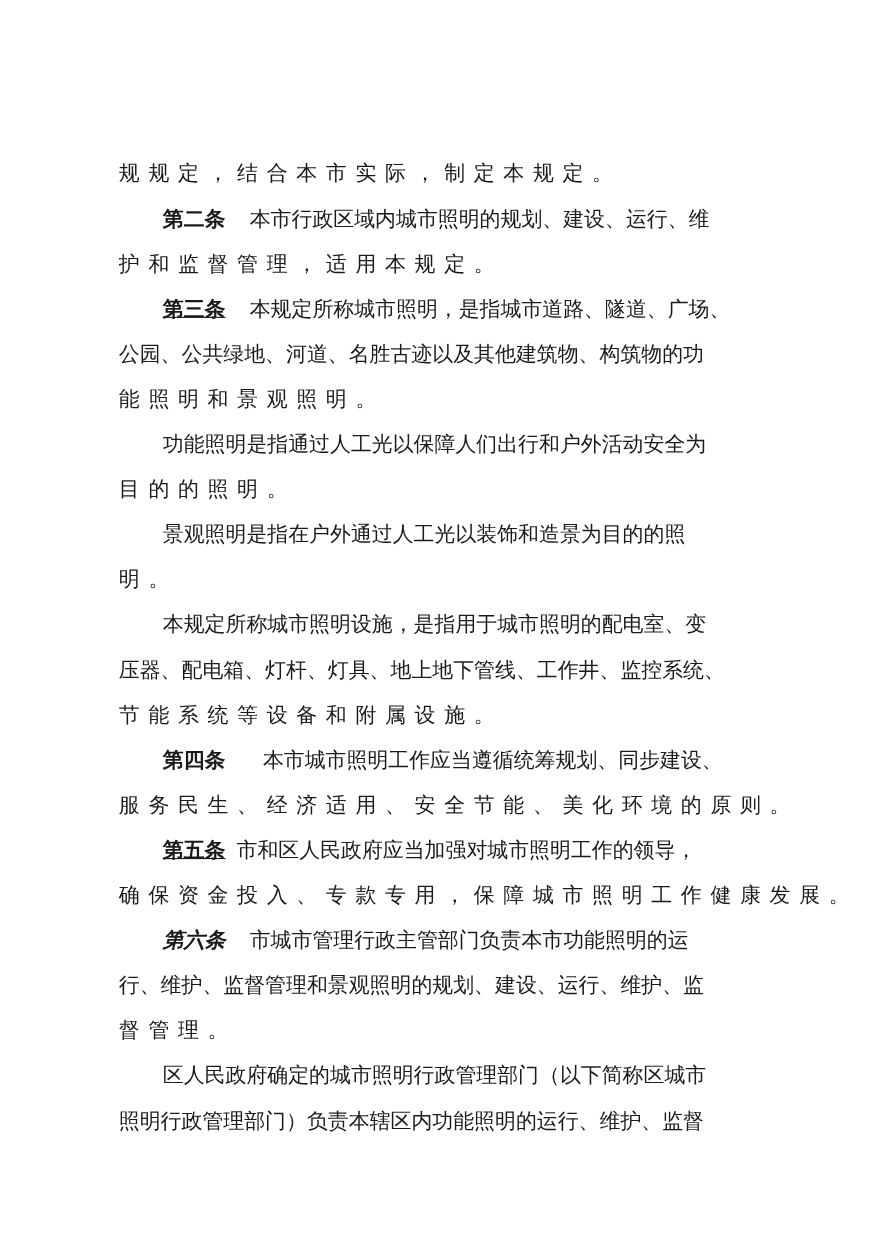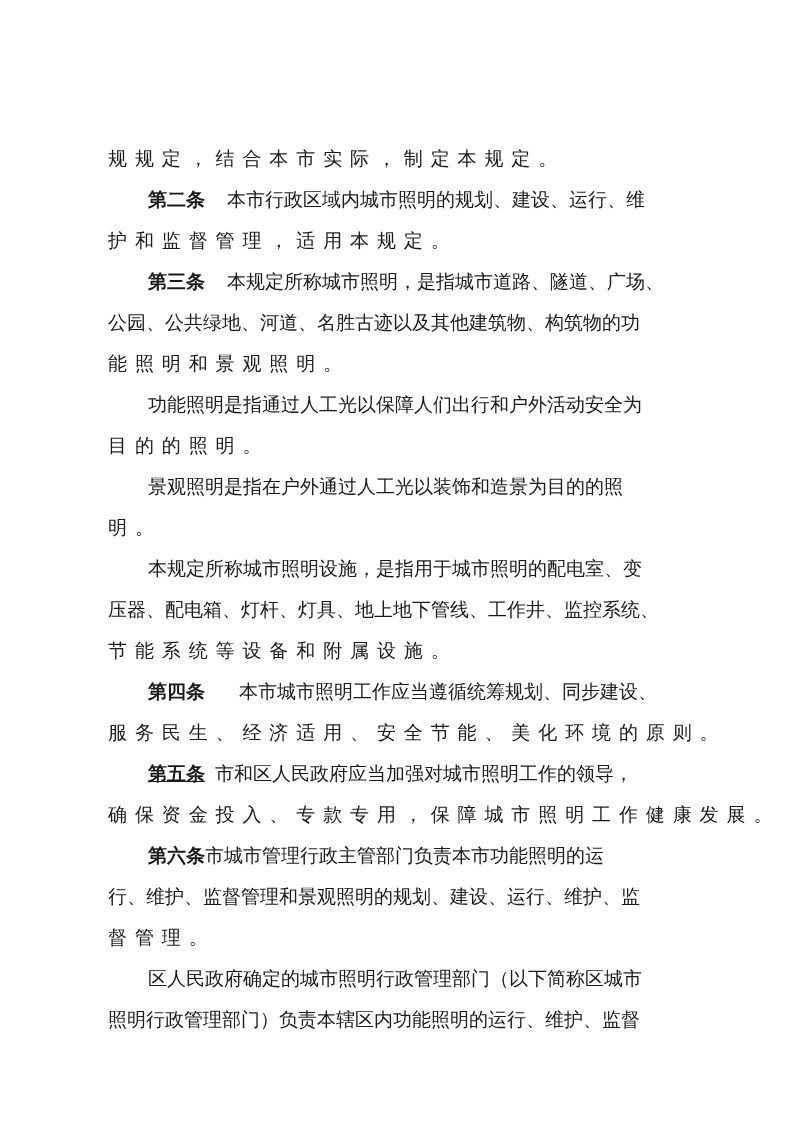--- a/index.html
+++ b/index.html
@@ -76,21 +76,21 @@
         <span class="ch">适</span>
         <span class="ch">用</span>
         <span class="ch">本</span>
         <span class="ch">规</span>
         <span class="ch">定</span>
         <span class="ch">。</span>
       </div>
     </div>
     <div>
       <div class="line indent">
-        <span class="b" style="margin-right: 22px;">第三条</span>
+        <span class="b" style="margin-right: 22px; text-decoration: underline;">第三条</span>
         <span class="ch">本</span>
         <span class="ch">规</span>
         <span class="ch">定</span>
         <span class="ch">所</span>
         <span class="ch">称</span>
         <span class="ch">城</span>
         <span class="ch">市</span>
         <span class="ch">照</span>
         <span class="ch">明</span>
         <span class="ch">，</span>
@@ -398,21 +398,21 @@
         <span class="ch">作</span>
         <span class="ch">健</span>
         <span class="ch">康</span>
         <span class="ch">发</span>
         <span class="ch">展</span>
         <span class="ch">。</span>
       </div>
     </div>
     <div>
       <div class="line indent">
-        <span class="b" style="">第六条</span>
+        <span class="b" style="margin-right: 22px; font-style: italic;">第六条</span>
         <span class="ch">市</span>
         <span class="ch">城</span>
         <span class="ch">市</span>
         <span class="ch">管</span>
         <span class="ch">理</span>
         <span class="ch">行</span>
         <span class="ch">政</span>
         <span class="ch">主</span>
         <span class="ch">管</span>
         <span class="ch">部</span>

